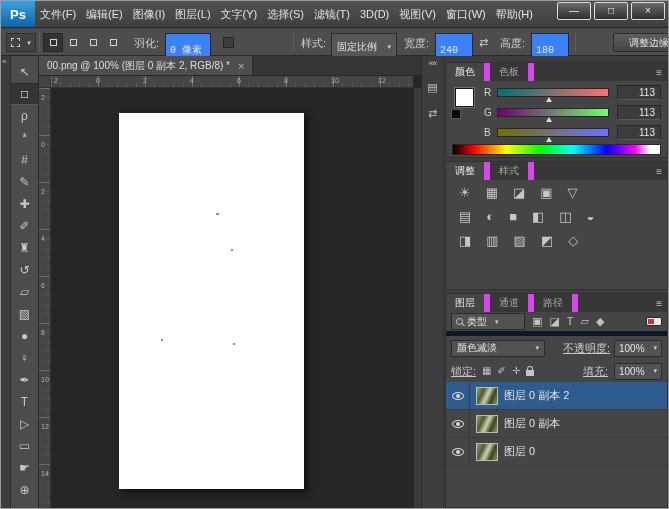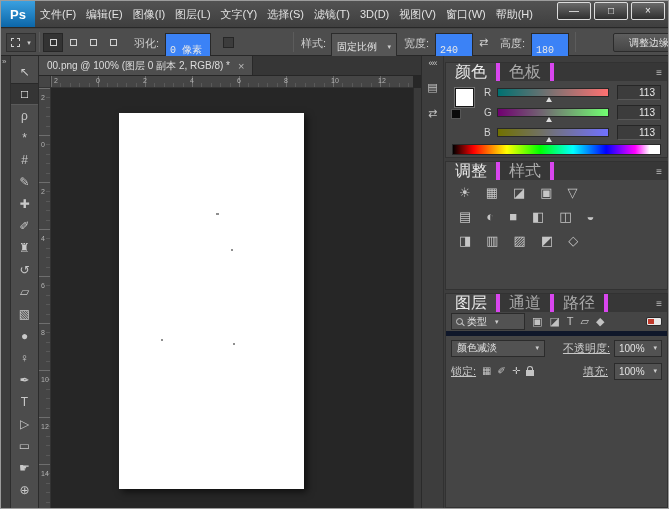--- a/index.html
+++ b/index.html
@@ -58,21 +58,21 @@
   .mark{position:absolute;background:#8f8f8f;}
 
   
   .dock{position:absolute;top:55px;left:420px;right:0;bottom:0;background:#3d3d3d;border-left:1px solid #2a2a2a;}
   .icon-strip{position:absolute;top:0;left:0;width:22px;bottom:0;border-right:1px solid #313131;background:#3d3d3d;text-align:center;}
   .collapse-right{display:block;font-size:9px;color:#c6c6c6;padding-top:2px;letter-spacing:-1px;}
   .strip-icon{display:block;font-size:11px;color:#c0c0c0;margin-top:13px;}
   .panels{position:absolute;left:23px;top:0;right:0;bottom:0;}
   .panel{position:absolute;left:0;right:0;background:#454545;border:1px solid #323232;}
   .ptabs{height:18px;background:#373737;display:flex;align-items:stretch;position:relative;}
-  .ptab{display:flex;align-items:center;padding:0 9px;font-size:16px;color:#a9a9a9;background:#373737;border-right:4px solid #d946ef;}
+  .ptab{display:flex;align-items:center;padding:0 9px;font-size:10px;color:#a9a9a9;background:#373737;border-right:6px solid #d946ef;}
   .ptab.active{background:#454545;color:#e8e8e8;}
   .pmenu{position:absolute;right:5px;top:4px;font-size:10px;color:#bdbdbd;}
 
   
   .color-panel{top:6px;height:96px;}
   .cbody{position:relative;height:64px;}
   .fg-swatch{position:absolute;left:9px;top:7px;width:19px;height:19px;background:#fff;border:1px solid #161616;outline:1px solid #707070;}
   .bg-swatch{position:absolute;left:5px;top:28px;width:10px;height:10px;background:#0a0a0a;border:1px solid #565656;}
   .chan-row{position:absolute;left:38px;right:6px;height:16px;}
   .chan-row.r0{top:4px;}.chan-row.r1{top:24px;}.chan-row.r2{top:44px;}
@@ -360,18 +360,41 @@
           <span class="lock-icon">▦</span>
           <span class="lock-icon">✐</span>
           <span class="lock-icon">✛</span>
           <span class="padlock"></span>
           <span class="lp-small-label ml-auto">填充:</span>
           <div class="mini-box">
             <span>100%</span>
             <span class="sel-arrow">▾</span>
           </div>
         </div>
+        <div class="layer-list">
+          <div class="layer-row selected">
+            <div class="eye-cell">
+                <span class="eye"></span>
+              </div>
+            <div class="layer-thumb"></div>
+            <span class="layer-name">图层 0 副本 2</span>
+          </div>
+          <div class="layer-row">
+            <div class="eye-cell">
+                <span class="eye"></span>
+              </div>
+            <div class="layer-thumb"></div>
+            <span class="layer-name">图层 0 副本</span>
+          </div>
+          <div class="layer-row">
+            <div class="eye-cell">
+                <span class="eye"></span>
+              </div>
+            <div class="layer-thumb"></div>
+            <span class="layer-name">图层 0</span>
+          </div>
+        </div>
       </div>
 
     </div>
   </div>
 
 </div>
 
 </body></html>

